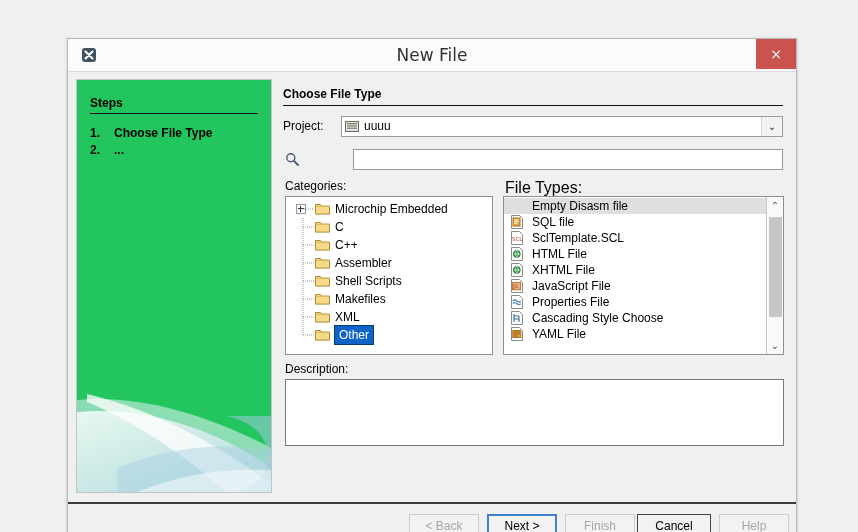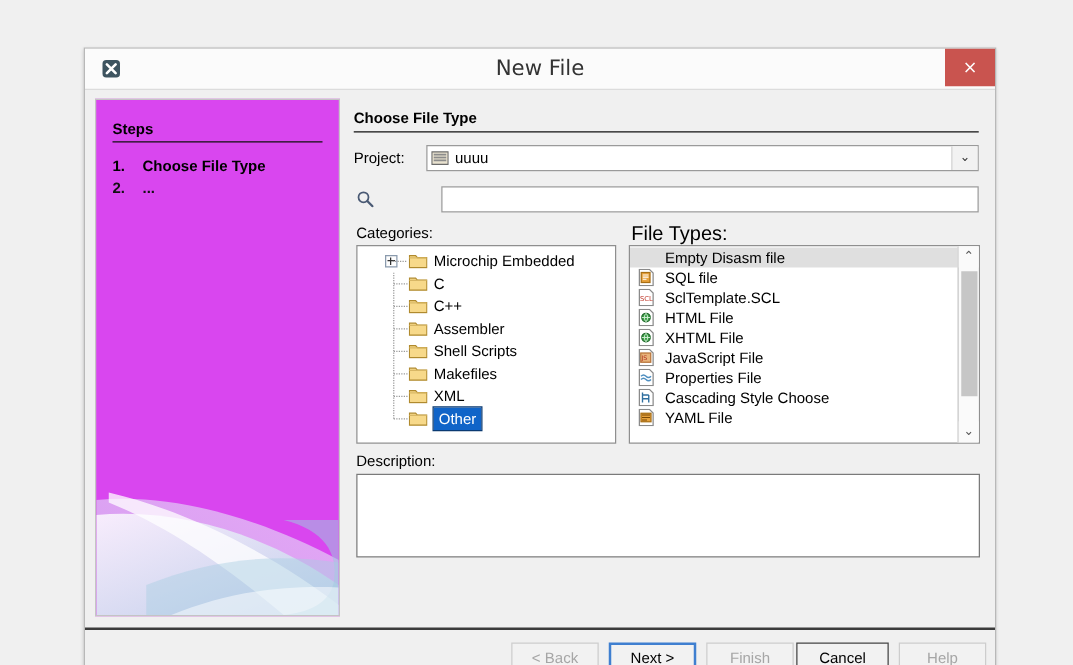--- a/index.html
+++ b/index.html
@@ -58,21 +58,21 @@
   
   .dlg-body {
     position: absolute;
     left: 0; top: 32px;
     width: 728px; height: 432px;
   }
   .steps-pane {
     position: absolute;
     left: 8px; top: 8px;
     width: 196px; height: 414px;
-    background: #d946ef;
+    background: #22c55e;
     border: 1px solid #c4c4c4;
     overflow: hidden;
     box-sizing: border-box;
   }
   .steps-title {
     position: absolute;
     left: 13px; top: 16px;
     width: 168px;
     font-weight: bold;
     font-size: 12px;
@@ -150,21 +150,21 @@
   .lbl-filetypes { position: absolute; left: 222px; top: 0; font-size: 16px; }
 
   .tree-box {
     position: absolute; left: 2px; top: 17px;
     width: 208px; height: 159px;
     background: #fff;
     border: 1px solid #8f8f8f;
     box-sizing: border-box;
     overflow: hidden;
   }
-  .tree-inner { position: absolute; left: 16px; top: 3px; width: 100%; }
+  .tree-inner { position: absolute; left: 4px; top: 3px; width: 100%; }
   .tree-row { position: relative; height: 18px; line-height: 18px; font-size: 12px; white-space: nowrap; }
   .tree-expander {
     position: absolute; left: 6px; top: 4px;
     width: 10px; height: 10px;
     border: 1px solid #8a9aad;
     background: #fdfdfd;
     box-sizing: border-box;
   }
   .tree-expander:before {
     content: ""; position: absolute; left: 1px; top: 3px; width: 6px; height: 1px; background: #333;

